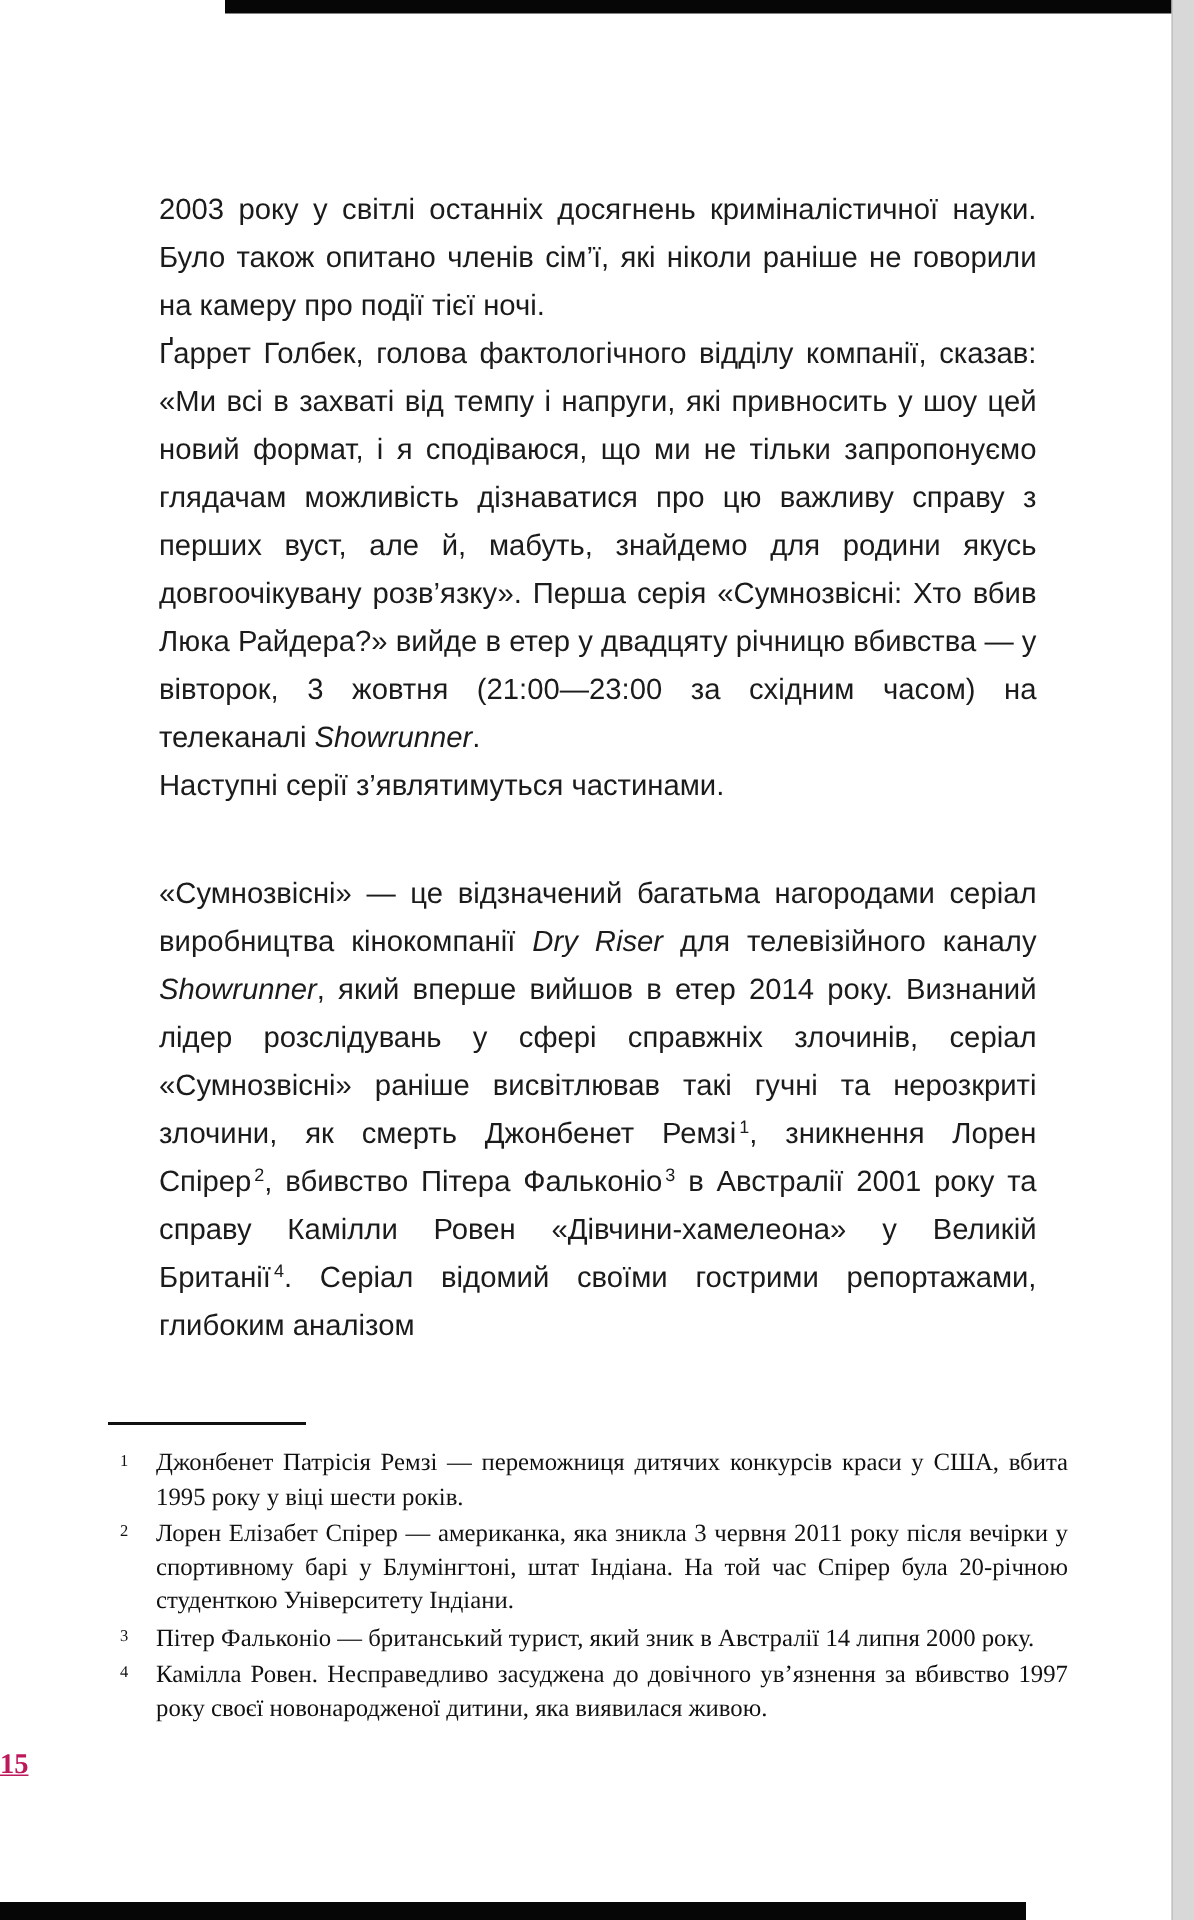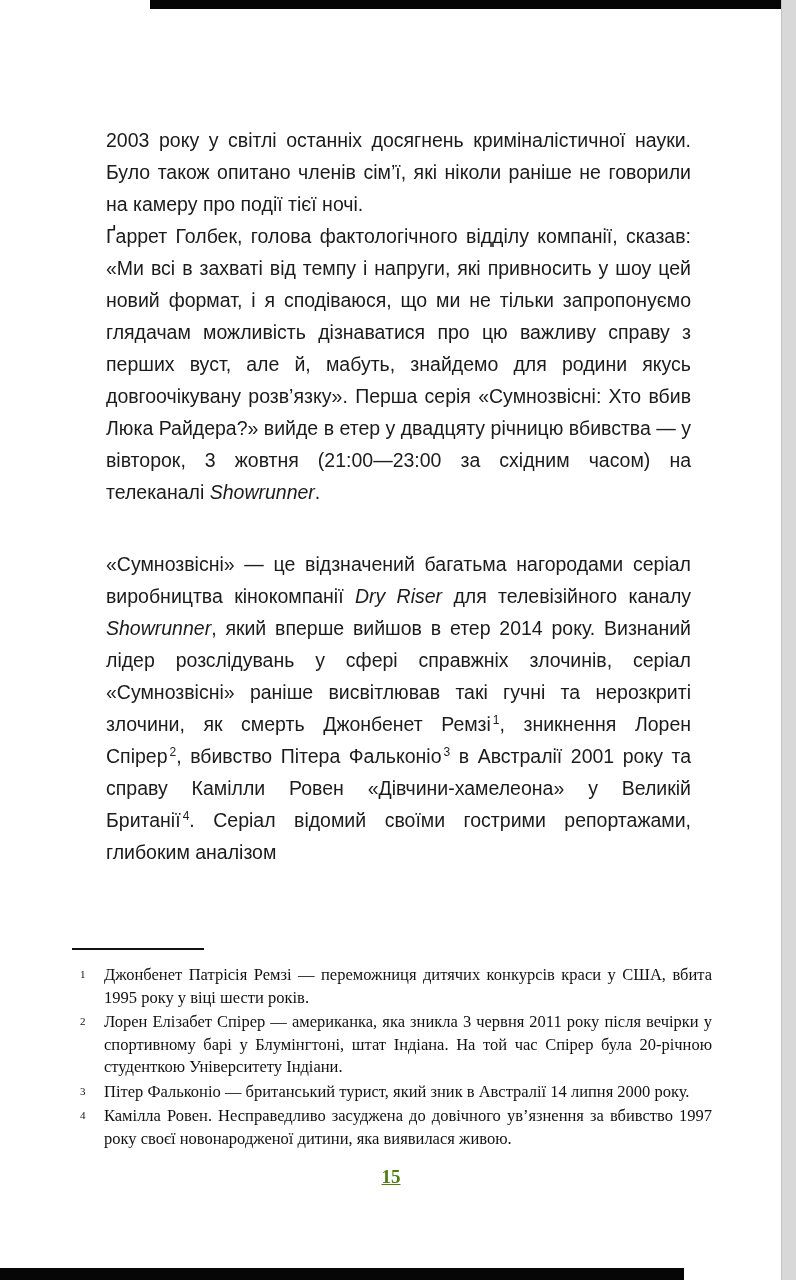--- a/index.html
+++ b/index.html
@@ -80,38 +80,39 @@
     left: 8px;
     top: -1px;
     font-size: 11px;
   }
 
   
   .page-number {
     position: absolute;
     top: 1166px;
     left: 0; right: 14px;
-    text-align: center;
+    text-align: left;
     font-family: "Liberation Serif", serif;
     font-weight: 700;
     font-size: 19px;
-    color: #4d7c0f;
+    color: #be185d;
     text-decoration: underline;
   }
 </style>
 </head>
 <body>
 
 <div class="edge-top"></div>
 <div class="edge-bottom"></div>
 <div class="edge-right"></div>
 
 <div class="body-text">
   <p><span>2003 року у світлі останніх досягнень криміналістичної науки. Було також опитано членів сім’ї, які ніколи раніше не говорили на камеру про події тієї ночі.</span></p>
   <p><span>Ґаррет Голбек, голова фактологічного відділу компанії, сказав: «Ми всі в захваті від темпу і напруги, які привносить у шоу цей новий формат, і я сподіваюся, що ми не тільки запропонуємо глядачам можливість дізнаватися про цю важливу справу з перших вуст, але й, мабуть, знайдемо для родини якусь довгоочікувану розв’язку». Перша серія «Сумнозвісні: Хто вбив Люка Райдера?» вийде в етер у двадцяту річницю вбивства — у вівторок, 3 жовтня (21:00—23:00 за східним часом) на телеканалі </span><i>Showrunner</i><span>.</span></p>
+  <p><span>Наступні серії з’являтимуться частинами.</span></p>
   <p class="gap-before"><span>«Сумнозвісні» — це відзначений багатьма нагородами серіал виробництва кінокомпанії </span><i>Dry Riser</i><span> для телевізійного каналу </span><i>Showrunner</i><span>, який вперше вийшов в етер 2014 року. Визнаний лідер розслідувань у сфері справжніх злочинів, серіал «Сумнозвісні» раніше висвітлював такі гучні та нерозкриті злочини, як смерть Джонбенет Ремзі</span><sup>1</sup><span>, зникнення Лорен Спірер</span><sup>2</sup><span>, вбивство Пітера Фальконіо</span><sup>3</sup><span> в Австралії 2001 року та справу Камілли Ровен «Дівчини-хамелеона» у Великій Британії</span><sup>4</sup><span>. Серіал відомий своїми гострими репортажами, глибоким аналізом</span></p>
 </div>
 
 <div class="footnotes">
   <hr class="footnote-sep">
   <div class="footnote">
     <span class="fn-marker">1</span>
     <span class="fn-text">Джонбенет Патрісія Ремзі — переможниця дитячих конкурсів краси у США, вбита 1995 року у віці шести років.</span>
   </div>
   <div class="footnote">

